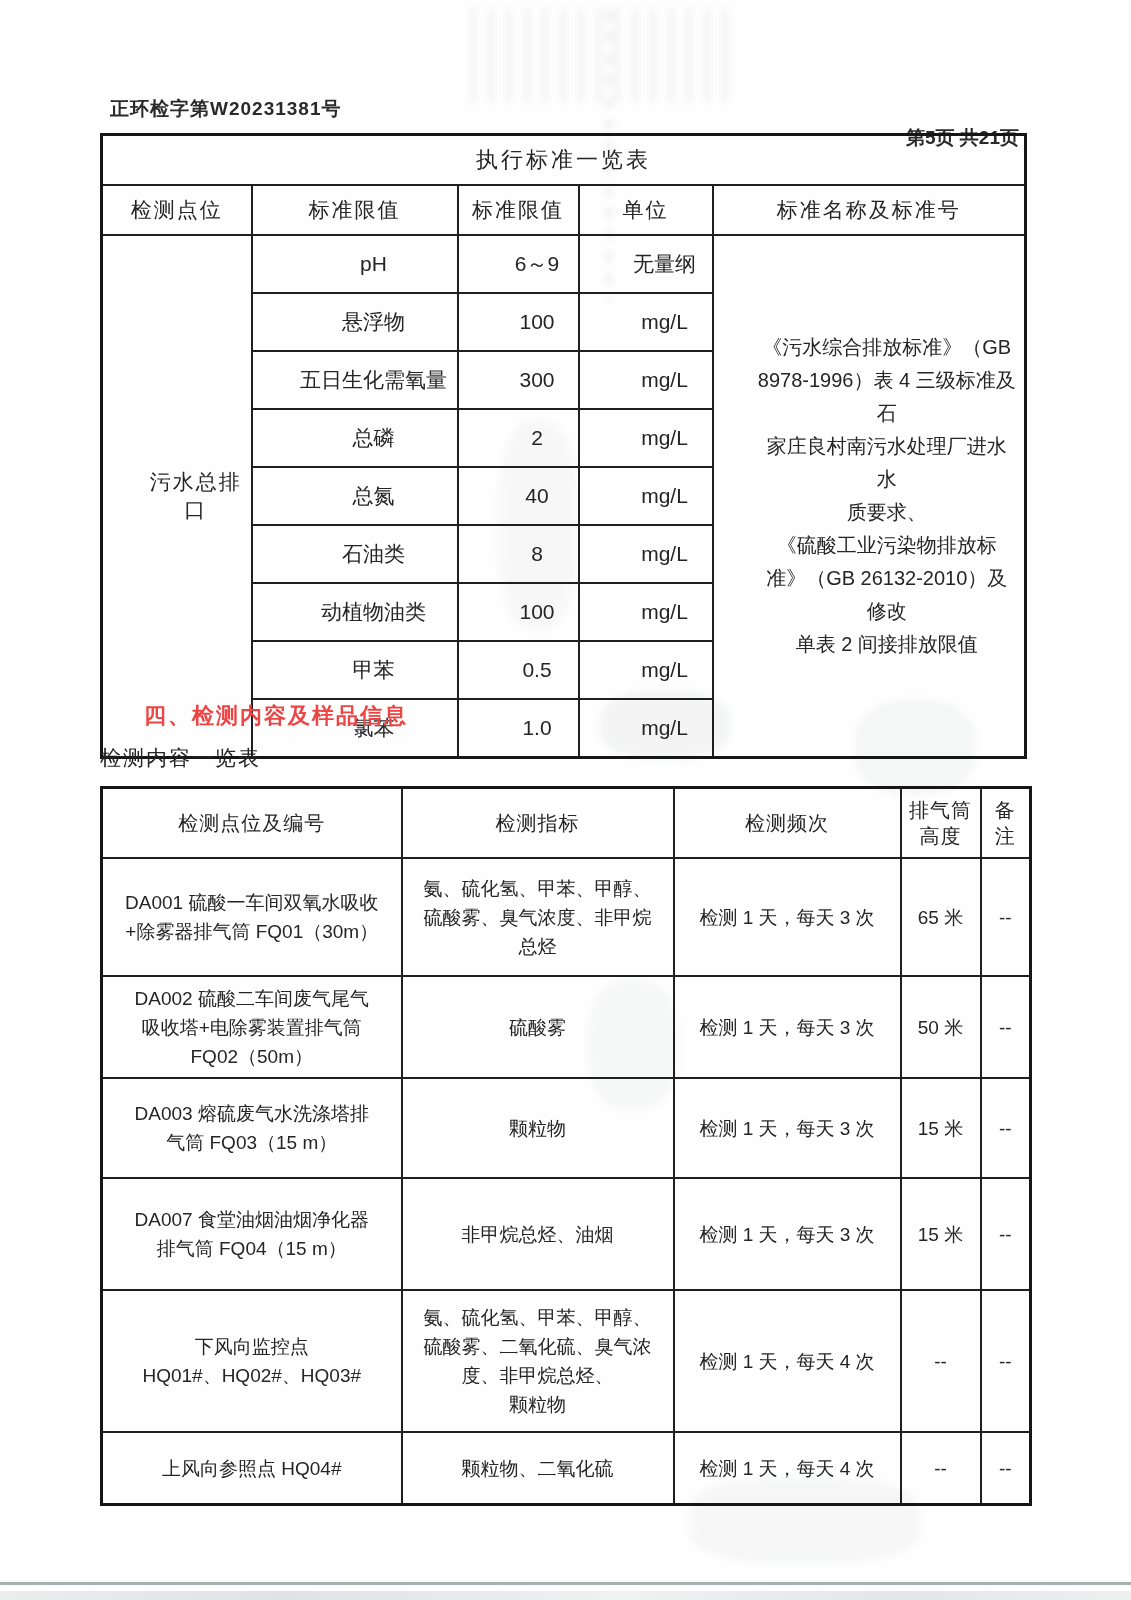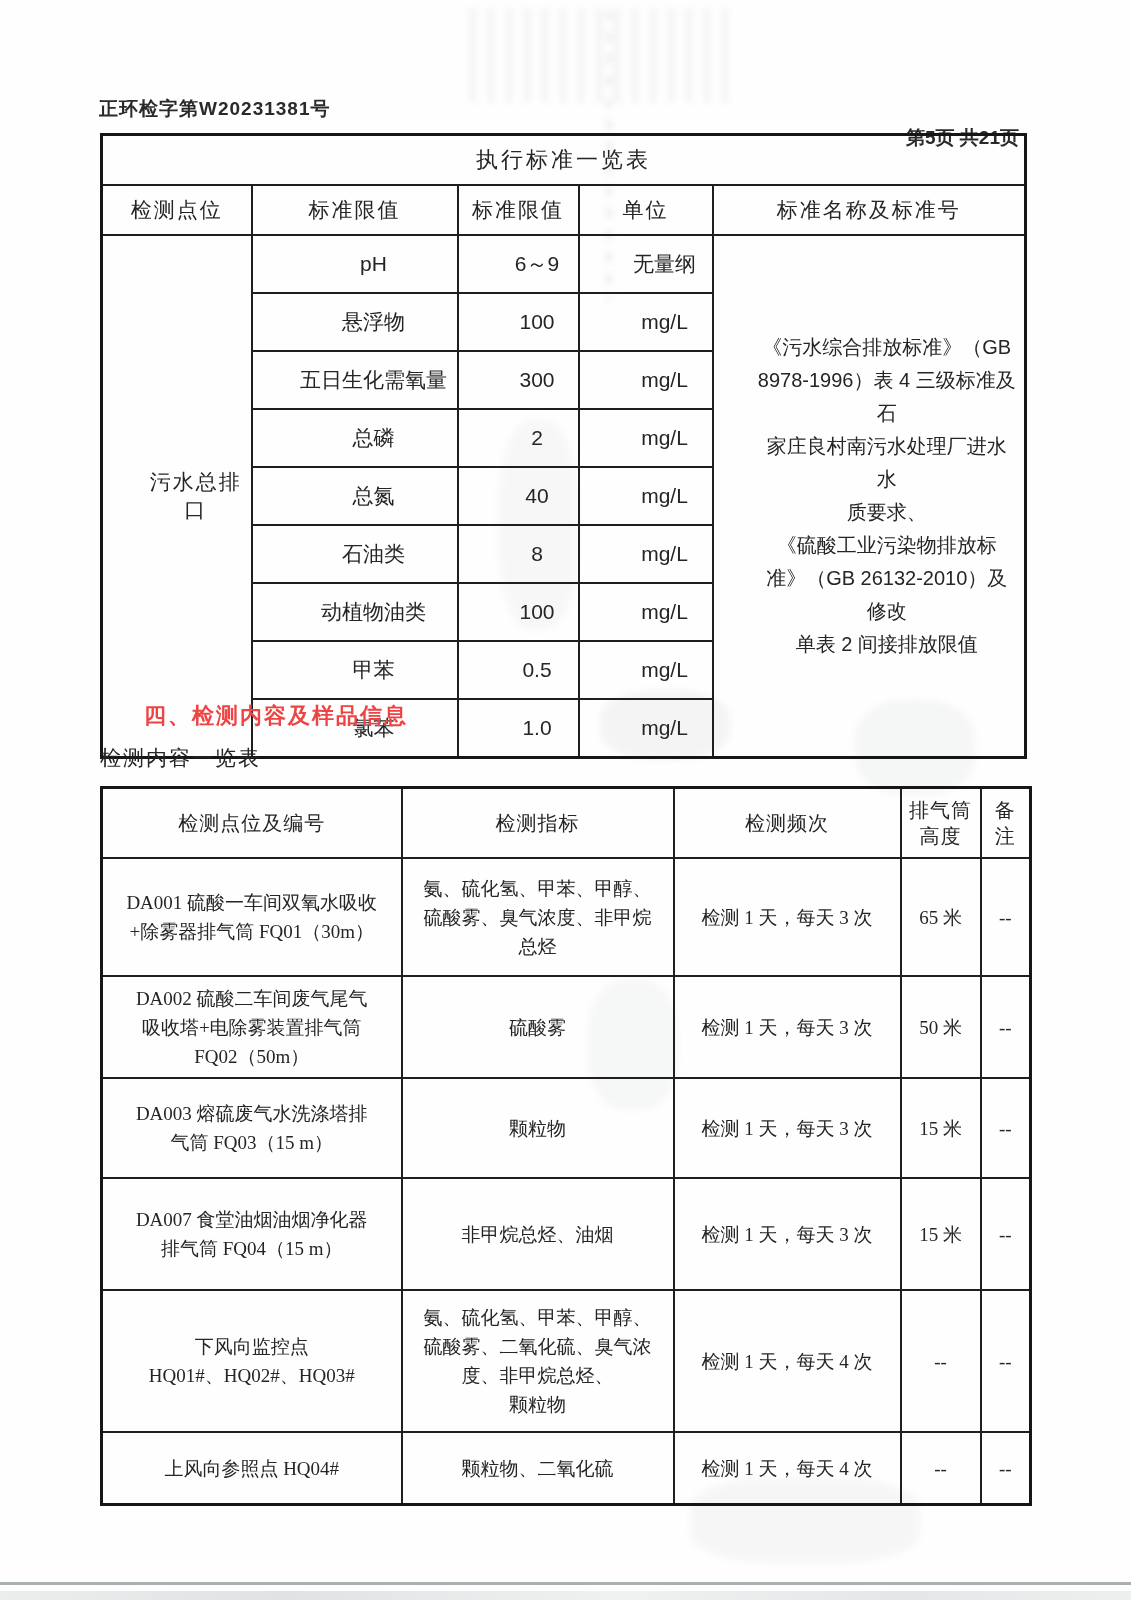--- a/index.html
+++ b/index.html
@@ -2,39 +2,39 @@
 <html><head>
 <meta charset="utf-8">
 <style>
   html,body{margin:0;padding:0;}
   body{
     width:1131px;height:1600px;position:relative;overflow:hidden;
     background:#fefefe;
     font-family:"Liberation Sans","DejaVu Sans",sans-serif;
     color:#222;
   }
-  .hdr-left{position:absolute;left:99px;top:96px;font-size:19px;font-weight:bold;letter-spacing:1px;color:#2a2a2a;}
+  .hdr-left{position:absolute;left:110px;top:96px;font-size:19px;font-weight:bold;letter-spacing:1px;color:#2a2a2a;}
   .hdr-right{position:absolute;right:112px;top:98px;font-size:19px;font-weight:bold;color:#2a2a2a;margin-top:27px;}
 
   table{border-collapse:collapse;table-layout:fixed;background:transparent;}
   td{border:2px solid #1f1f1f;text-align:center;vertical-align:middle;padding:2px 6px;color:#252525;}
 
   
   .t1{position:absolute;left:100px;top:133px;width:924px;border:3px solid #161616;}
   .t1 td{font-size:21px;margin-top:28px;}
   .t1 .title-cell{height:44px;font-size:22px;letter-spacing:3px;}
   .t1 .head td{height:44px;letter-spacing:2px;}
   .t1 .data td{height:52px;padding-left:44px;}
   .t1 .ref-cell{font-size:20px;line-height:33px;white-space:pre-line;padding:4px 8px;}
   .t1 .site-cell{letter-spacing:2px;}
 
   
   .sec-heading{position:absolute;left:144px;top:701px;font-size:22px;font-weight:bold;letter-spacing:2px;color:#ef4444;}
   .t2-title{position:absolute;left:100px;top:744px;width:929px;font-size:21px;letter-spacing:2px;color:#252525;}
-  .t2{position:absolute;left:100px;top:786px;width:929px;border:3px solid #161616;font-family:Liberation Serif, serif;}
+  .t2{position:absolute;left:100px;top:786px;width:929px;border:3px solid #161616;}
   .t2 td{font-size:19px;line-height:29px;white-space:pre-line;}
   .t2 .head td{height:64px;font-size:20px;letter-spacing:1px;line-height:26px;}
   .t2 .r0 td{height:112px;}
   .t2 .r1 td{height:96px;}
   .t2 .r2 td{height:94px;}
   .t2 .r3 td{height:106px;}
   .t2 .r4 td{height:136px;}
   .t2 .r5 td{height:66px;}
 
   

